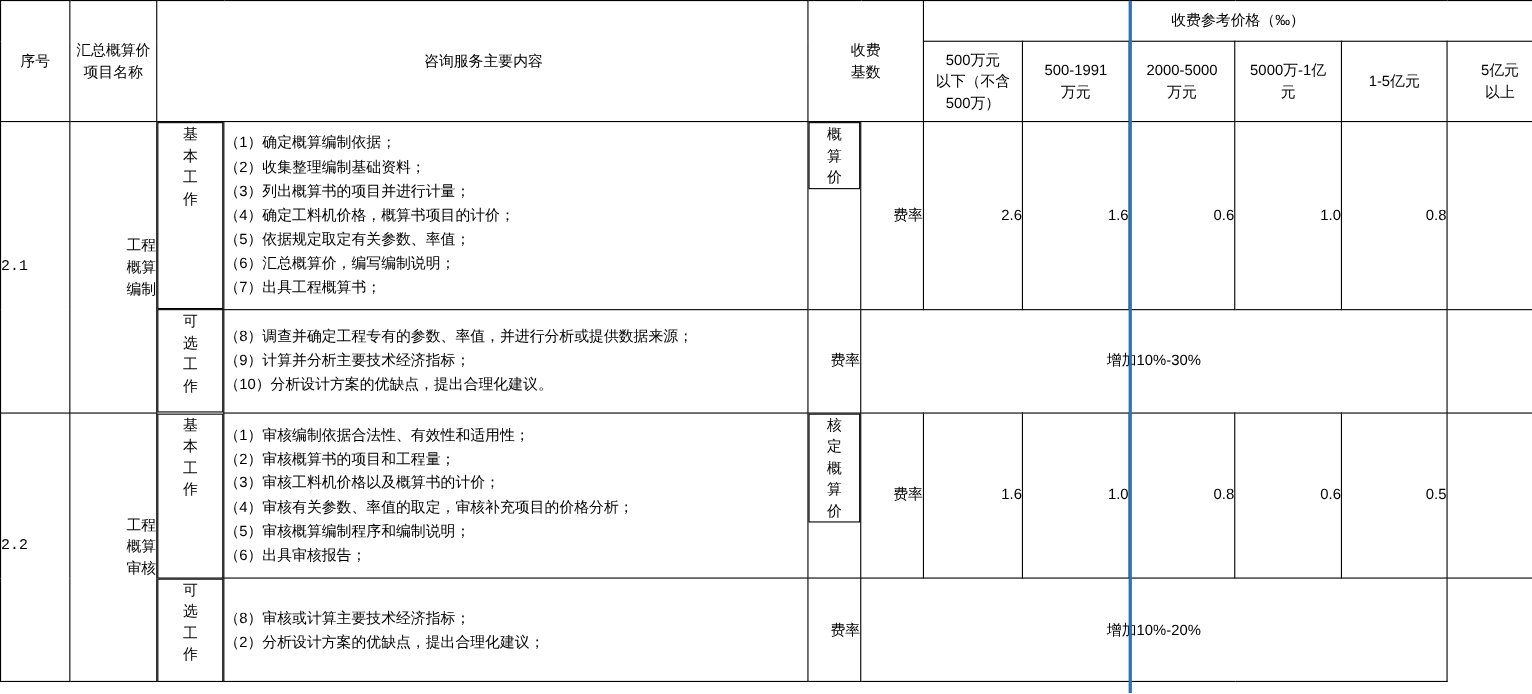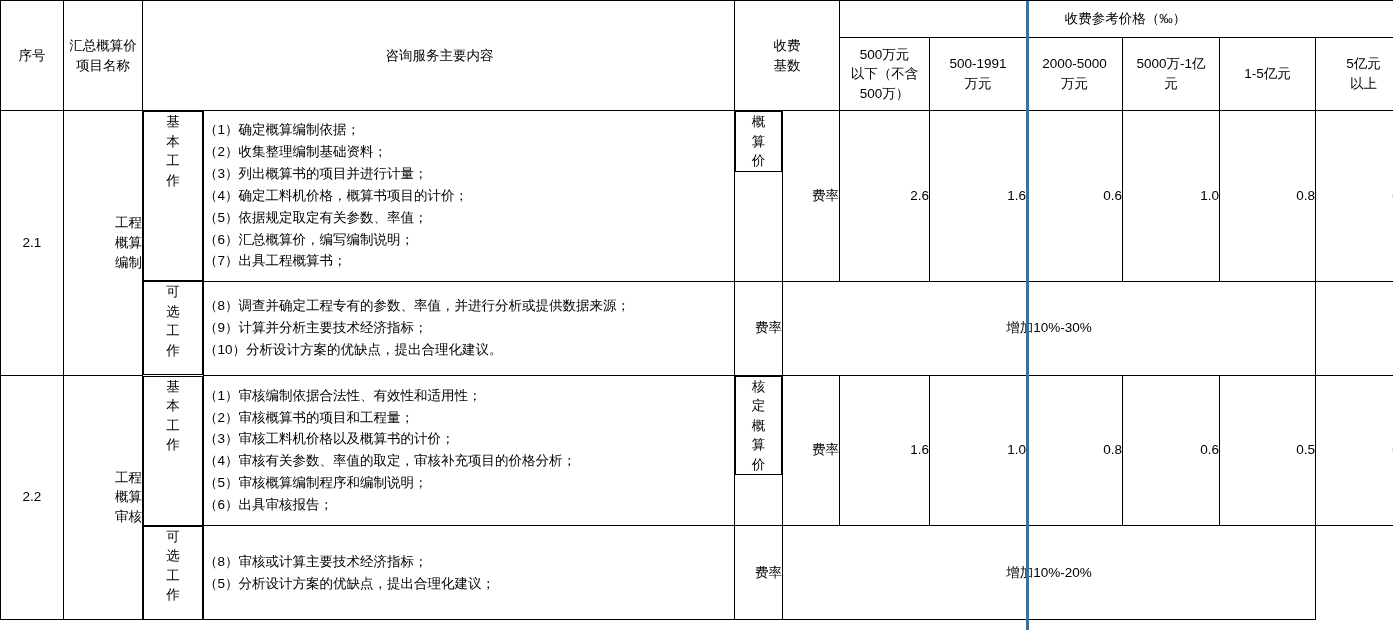--- a/index.html
+++ b/index.html
@@ -66,21 +66,21 @@
     padding: 4px 6px 4px 8px;
     text-align: left;
     margin-top: 33px;
   }
   .list div {
     white-space: normal;
     line-height: 1.62;
     font-size: 13.5px;
   }
 
-  .num { text-align: center; font-size: 14px; }
+  .num { text-align: left; font-size: 14px; font-family: Liberation Mono, monospace; }
   .rate { text-align: right; font-size: 13.5px; }
   .merge-note { text-align: center; font-size: 13.5px; }
 
   
   .blue-line {
     position: absolute;
     top: 1px;
     width: 3px;
     background: #2E74B5;
     z-index: 5;
@@ -239,21 +239,21 @@
 
     <tr>
       <td class="vert" style="height:92px">
         <span>可</span>
         <span>选</span>
         <span>工</span>
         <span>作</span>
       </td>
       <td class="list">
         <div>（8）审核或计算主要技术经济指标；</div>
-        <div>（5）分析设计方案的优缺点，提出合理化建议；</div>
+        <div>（2）分析设计方案的优缺点，提出合理化建议；</div>
       </td>
       <td class="c-center">费率</td>
       <td colspan="6" class="merge-note">增加10%-20%</td>
     </tr>
 
   </tbody>
     </table>
 
   <div class="blue-line" id="blue-divider" style="left: 1025.5px; height: 629px; background: rgb(46, 116, 181);"></div>
 

